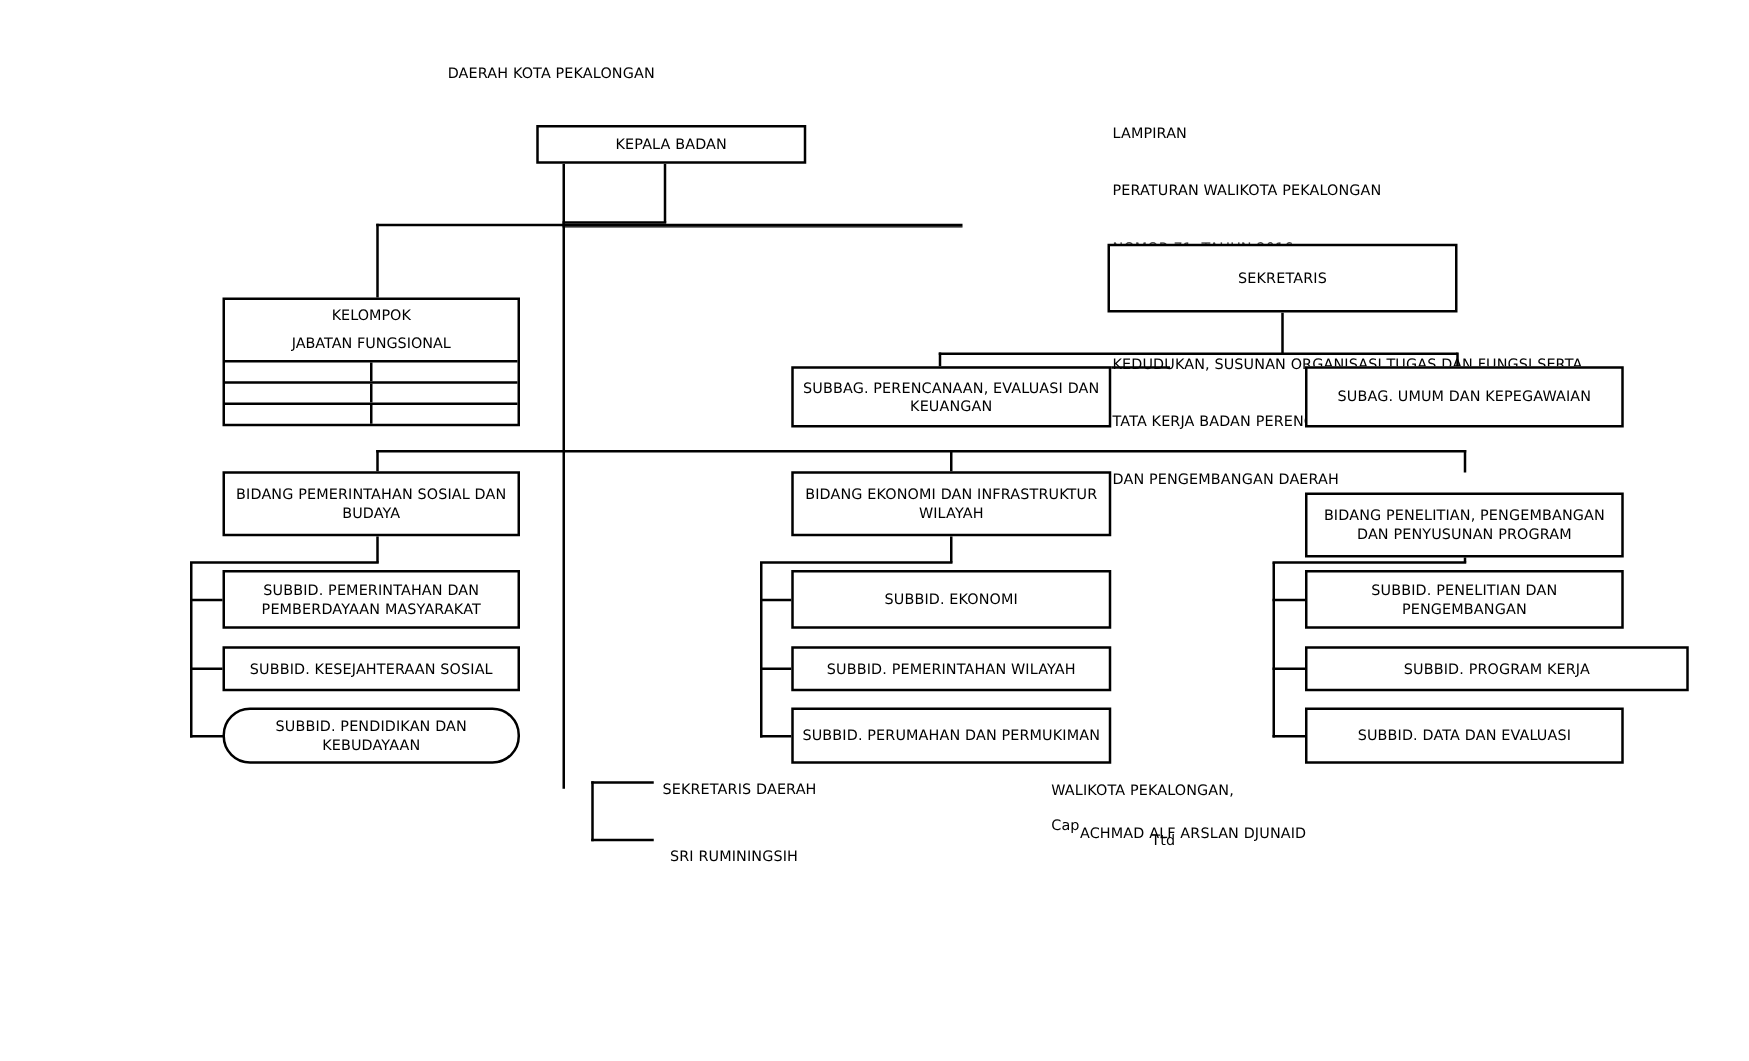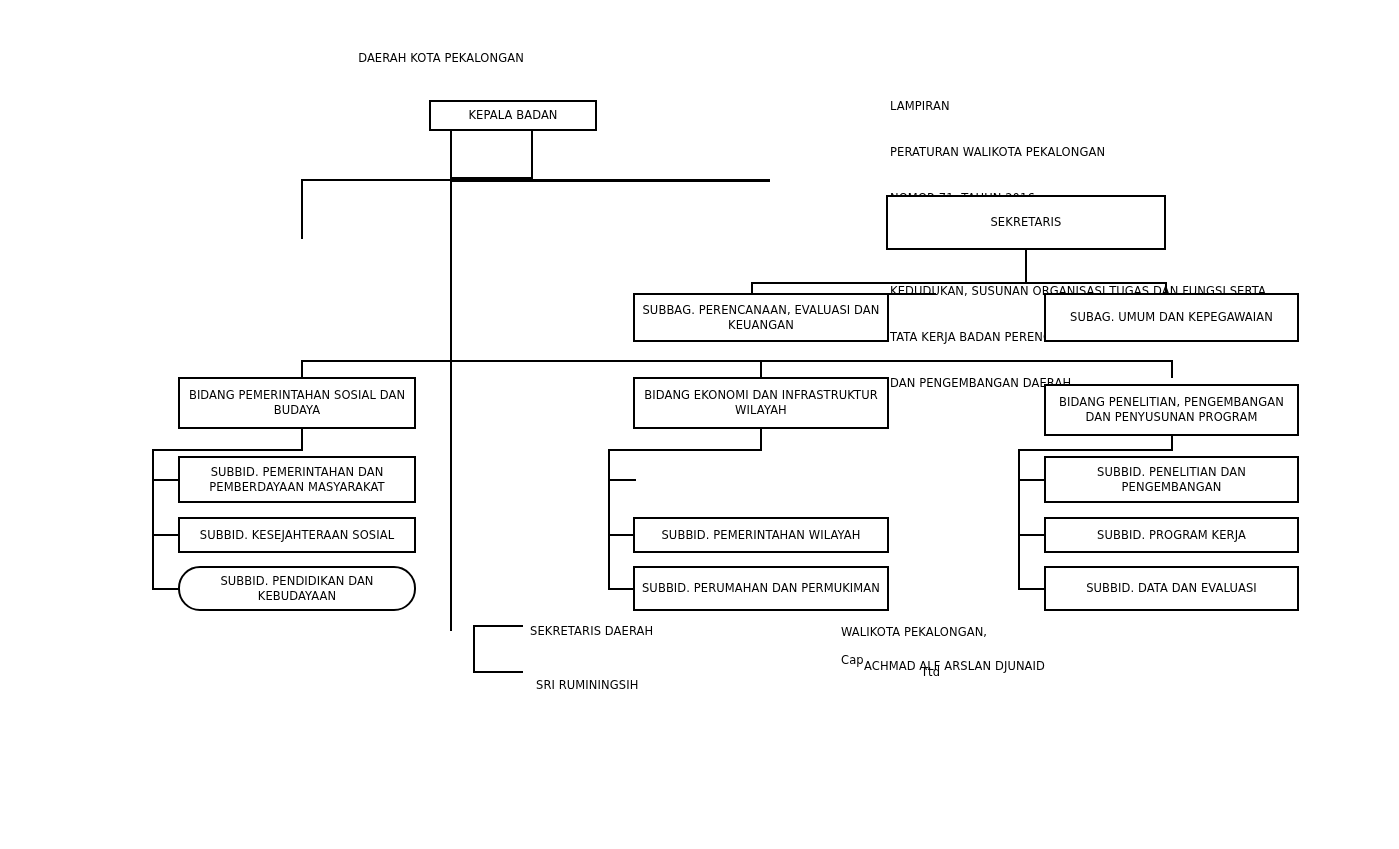--- a/index.html
+++ b/index.html
@@ -118,35 +118,53 @@
   <div class="legal">
     <div>LAMPIRAN</div>
     <div>PERATURAN WALIKOTA PEKALONGAN</div>
     <div>NOMOR 71  TAHUN 2016</div>
     <div>TENTANG</div>
     <div>KEDUDUKAN, SUSUNAN ORGANISASI TUGAS DAN FUNGSI SERTA</div>
     <div>TATA KERJA BADAN PERENCANAAN PEMBANGUNAN PENELITIAN</div>
     <div>DAN PENGEMBANGAN DAERAH</div>
   </div>
 
-  <div class="box" style="left:429px; top:100px; width:168px; height:31px;">
+  <div class="box" style="left:429px; top:100px; width:216px; height:31px;">
     <span>KEPALA BADAN</span>
   </div>
 
   <div class="v" style="left:450px; top:131px; height:50px;"></div>
   <div class="v" style="left:531px; top:131px; height:47px;"></div>
   <div class="h" style="left:450px; top:177px; width:83px;"></div>
 
   <div class="h" style="left:301px; top:179px; width:469px;"></div>
   <div class="h-thin" style="left:450px; top:181px; width:320px;"></div>
 
   <div class="v" style="left:301px; top:179px; height:60px;"></div>
 
   <div class="v" style="left:450px; top:179px; height:452px;"></div>
 
+  <div class="kjf" style="left:178px; top:238px; width:238px; height:103px;">
+    <div class="kjf-head">
+      <span class="l1">KELOMPOK</span>
+      <span class="l2">JABATAN FUNGSIONAL</span>
+    </div>
+    <div class="kjf-row">
+      <div class="kjf-cell left"></div>
+      <div class="kjf-cell"></div>
+    </div>
+    <div class="kjf-row">
+      <div class="kjf-cell left"></div>
+      <div class="kjf-cell"></div>
+    </div>
+    <div class="kjf-row">
+      <div class="kjf-cell left"></div>
+      <div class="kjf-cell"></div>
+    </div>
+  </div>
 
   <div class="box" style="left:886px; top:195px; width:280px; height:55px;">
     <span>SEKRETARIS</span>
   </div>
 
   <div class="v" style="left:1025px; top:250px; height:34px;"></div>
   <div class="h" style="left:751px; top:282px; width:415px;"></div>
   <div class="v" style="left:751px; top:282px; height:12px;"></div>
   <div class="v" style="left:1165px; top:282px; height:12px;"></div>
   <div class="h" style="left:751px; top:293px; width:185px;"></div>
@@ -162,21 +180,21 @@
   <div class="v" style="left:301px; top:360px; height:18px;"></div>
   <div class="v" style="left:760px; top:360px; height:18px;"></div>
   <div class="v" style="left:1171px; top:360px; height:18px;"></div>
 
   <div class="box" style="left:178px; top:377px; width:238px; height:52px;">
     <span>BIDANG PEMERINTAHAN  SOSIAL DAN BUDAYA</span>
   </div>
   <div class="box" style="left:633px; top:377px; width:256px; height:52px;">
     <span>BIDANG EKONOMI DAN INFRASTRUKTUR WILAYAH</span>
   </div>
-  <div class="box" style="left:1044px; top:384px; width:255px; height:52px;">
+  <div class="box" style="left:1044px; top:394px; width:255px; height:52px;">
     <span>BIDANG  PENELITIAN, PENGEMBANGAN DAN PENYUSUNAN PROGRAM</span>
   </div>
 
   <div class="v" style="left:152px; top:450px; height:140px;"></div>
   <div class="h" style="left:152px; top:479px; width:28px;"></div>
   <div class="h" style="left:152px; top:534px; width:28px;"></div>
   <div class="h" style="left:152px; top:588px; width:28px;"></div>
   <div class="v" style="left:301px; top:429px; height:21px;"></div>
   <div class="h" style="left:152px; top:449px; width:151px;"></div>
 
@@ -190,38 +208,41 @@
     <span>SUBBID. PENDIDIKAN DAN KEBUDAYAAN</span>
   </div>
 
   <div class="v" style="left:608px; top:450px; height:140px;"></div>
   <div class="h" style="left:608px; top:479px; width:28px;"></div>
   <div class="h" style="left:608px; top:534px; width:28px;"></div>
   <div class="h" style="left:608px; top:588px; width:28px;"></div>
   <div class="v" style="left:760px; top:429px; height:21px;"></div>
   <div class="h" style="left:608px; top:449px; width:154px;"></div>
 
+  <div class="box" style="left:633px; top:456px; width:256px; height:47px;">
+    <span>SUBBID.  EKONOMI</span>
+  </div>
   <div class="box" style="left:633px; top:517px; width:256px; height:36px;">
     <span>SUBBID. PEMERINTAHAN WILAYAH</span>
   </div>
   <div class="box" style="left:633px; top:566px; width:256px; height:45px;">
     <span>SUBBID. PERUMAHAN DAN PERMUKIMAN</span>
   </div>
 
   <div class="v" style="left:1018px; top:450px; height:140px;"></div>
   <div class="h" style="left:1018px; top:479px; width:28px;"></div>
   <div class="h" style="left:1018px; top:534px; width:28px;"></div>
   <div class="h" style="left:1018px; top:588px; width:28px;"></div>
   <div class="v" style="left:1171px; top:429px; height:21px;"></div>
   <div class="h" style="left:1018px; top:449px; width:155px;"></div>
 
   <div class="box" style="left:1044px; top:456px; width:255px; height:47px;">
     <span>SUBBID.  PENELITIAN DAN PENGEMBANGAN</span>
   </div>
-  <div class="box" style="left:1044px; top:517px; width:255px; height:36px;">
+  <div class="box" style="left:1044px; top:517px; width:307px; height:36px;">
     <span>SUBBID. PROGRAM KERJA</span>
   </div>
   <div class="box" style="left:1044px; top:566px; width:255px; height:45px;">
     <span>SUBBID. DATA DAN EVALUASI</span>
   </div>
 
   <div class="bracket" style="left:473px; top:625px; width:50px; height:48px;"></div>
 
   <div class="sigtext" style="left:530px; top:624px;">SEKRETARIS DAERAH</div>
   <div class="sigtext" style="left:536px; top:678px;">SRI RUMININGSIH</div>

